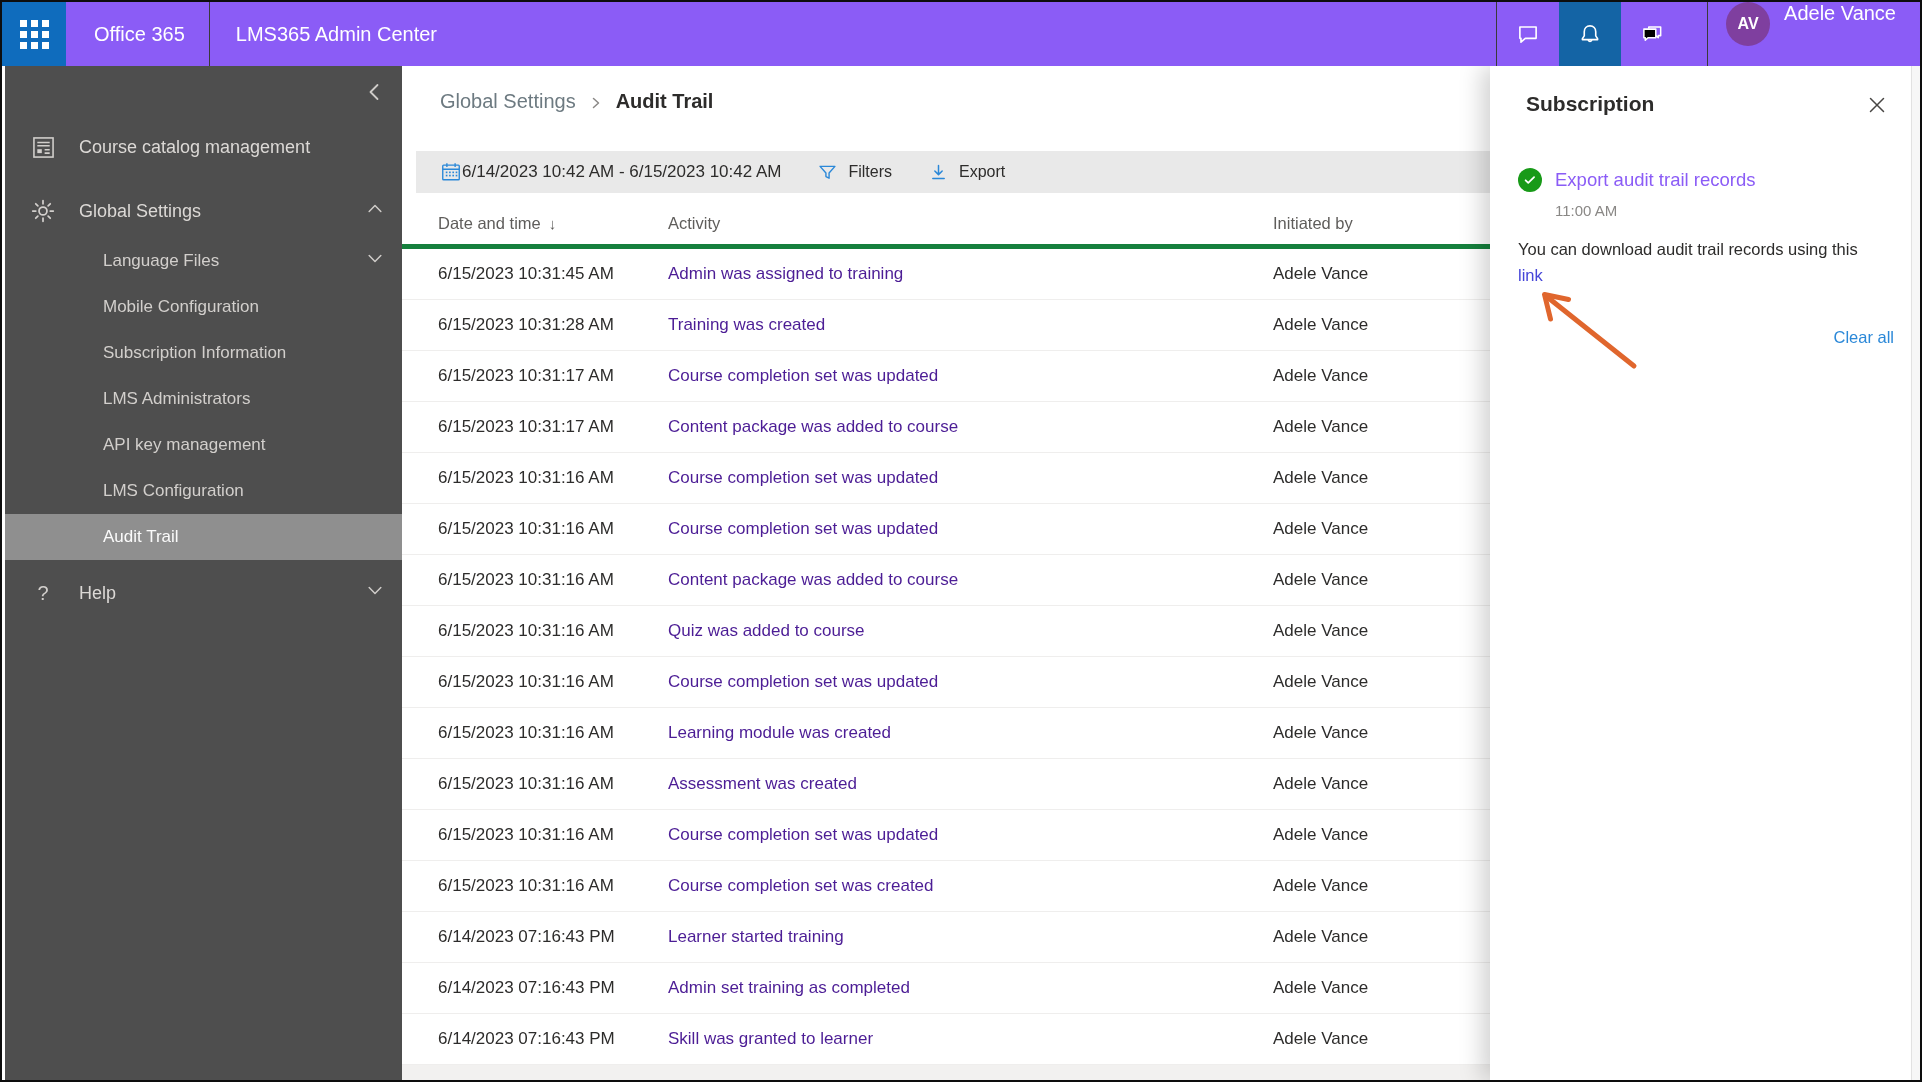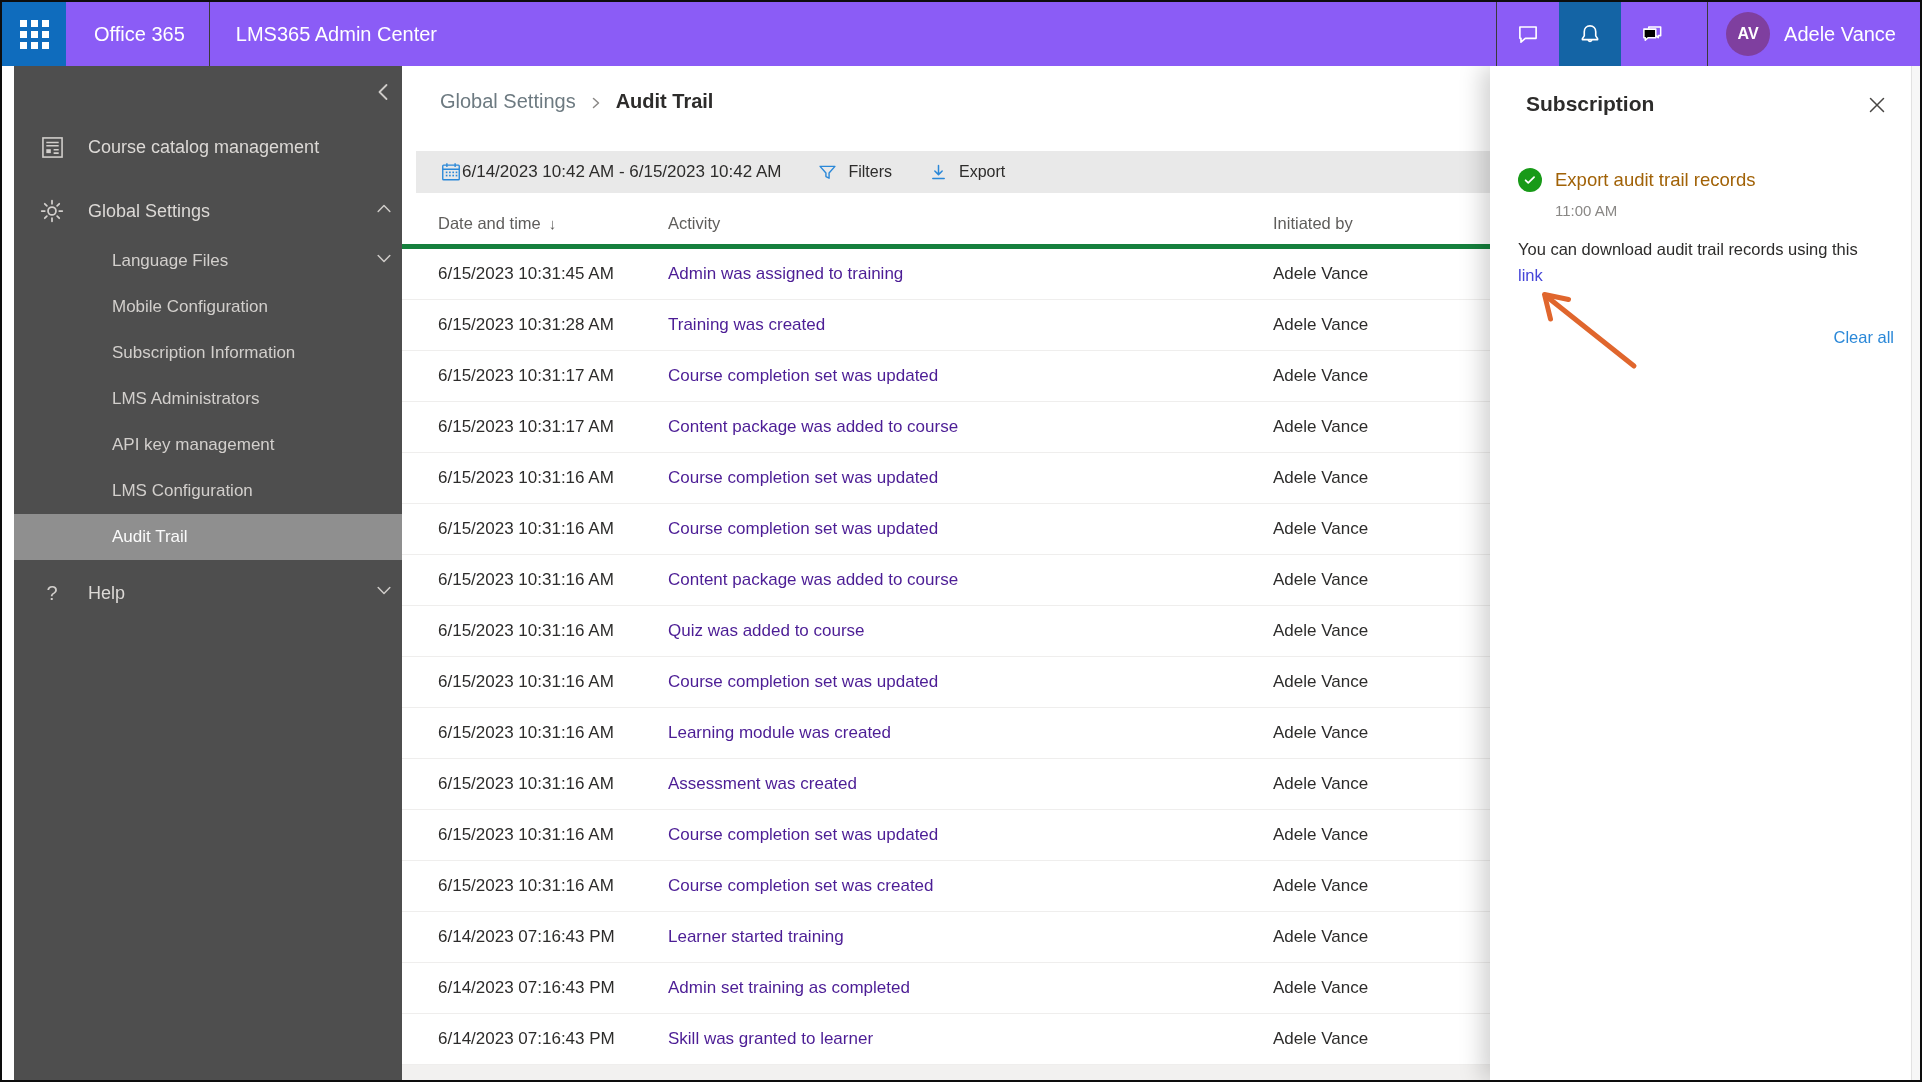--- a/index.html
+++ b/index.html
@@ -9,29 +9,29 @@
 
   
   .topbar { position:absolute; top:0; left:0; right:0; height:64px; background:#8b5cf6;
             display:flex; align-items:center; color:#fff; z-index:10; }
   .waffle { width:64px; height:64px; background:#0f6cbd; display:grid; place-items:center; cursor:pointer; flex:0 0 auto; }
   .waffle-grid { display:grid; grid-template-columns:repeat(3,7px); grid-gap:4px; }
   .waffle-grid i { width:7px; height:7px; background:#fff; display:block; }
   .brand { margin-left:28px; font-size:20px; cursor:pointer; white-space:nowrap; }
   .tb-divider { width:1px; height:64px; background:#3a3a3a; margin-left:24px; flex:0 0 auto; }
   .app-title { margin-left:26px; font-size:20px; white-space:nowrap; }
-  .tb-right { margin-left:auto; display:flex; align-items:center; height:100%; }
+  .tb-right { margin-left:auto; display:flex; align-items:flex-start; height:100%; }
   .tb-btn { width:62px; height:64px; display:grid; place-items:center; cursor:pointer; }
   .tb-btn.active { background:#1464a5; }
   .avatar { width:44px; height:44px; border-radius:50%; background:#7f3f9f; display:grid; place-items:center;
             font-size:16px; font-weight:bold; margin:0 14px 0 18px; cursor:pointer; }
   .user-name { font-size:20px; margin-right:24px; cursor:pointer; white-space:nowrap; }
 
   
-  .sidebar { position:absolute; top:64px; left:12px; width:400px; bottom:0; background:#4e4e4e; color:#d9d6d3; }
+  .sidebar { position:absolute; top:64px; left:3px; width:400px; bottom:0; background:#4e4e4e; color:#d9d6d3; }
   .collapse-row { height:50px; position:relative; }
   .collapse-chev { position:absolute; right:18px; top:14px; cursor:pointer; }
   .side-item { position:relative; height:54px; display:flex; align-items:center; padding-left:24px;
                font-size:18px; cursor:pointer; color:#dcd9d6; }
   .side-item .side-icon { width:28px; height:28px; margin-right:22px; display:grid; place-items:center; }
   .side-sub { position:relative; height:46px; display:flex; align-items:center; padding-left:98px;
               font-size:17px; cursor:pointer; color:#d2cfcc; }
   .side-sub.selected { background:#8f8f8f; color:#fbfbfb; }
   .chev-right { position:absolute; right:20px; top:50%; transform:translateY(-50%); }
   .gs-item { margin-top:10px; }
@@ -62,21 +62,21 @@
   .activity-link { color:#4c1d95; text-decoration:none; cursor:pointer; }
   .table-footer { height:16px; background:#f2f1f0; }
 
   
   .panel { position:absolute; top:64px; right:0; width:430px; bottom:0; background:#fff;
            box-shadow:-8px 0 22px rgba(0,0,0,.18); z-index:5; }
   .panel-title { position:absolute; top:26px; left:36px; font-size:21px; font-weight:bold; color:#2d2c2b; }
   .panel-close { position:absolute; top:28px; right:32px; width:22px; height:22px; cursor:pointer; display:grid; place-items:center; }
   .notif-head { position:absolute; top:102px; left:28px; display:flex; align-items:center; }
   .check-circle { width:24px; height:24px; border-radius:50%; background:#189a18; display:grid; place-items:center; flex:0 0 auto; }
-  .notif-title { font-size:18.5px; color:#a16207; margin-left:13px; }
+  .notif-title { font-size:18.5px; color:#8b5cf6; margin-left:13px; }
   .notif-time { position:absolute; top:136px; left:65px; font-size:15px; color:#8a8886; }
   .notif-body { position:absolute; top:170px; left:28px; width:360px; font-size:16.5px; line-height:26px; color:#2d2c2b; }
   .notif-link { color:#4646d8; text-decoration:none; cursor:pointer; }
   .clear-all { position:absolute; top:262px; right:26px; font-size:16.5px; color:#2b88d8; cursor:pointer; }
   .arrow-svg { position:absolute; top:214px; left:38px; }
   .panel-gutter { position:absolute; top:0; right:0; bottom:0; width:9px; background:#f7f7f7; border-left:1px solid #e2e2e2; }
 </style>
 </head>
 <body>
 

